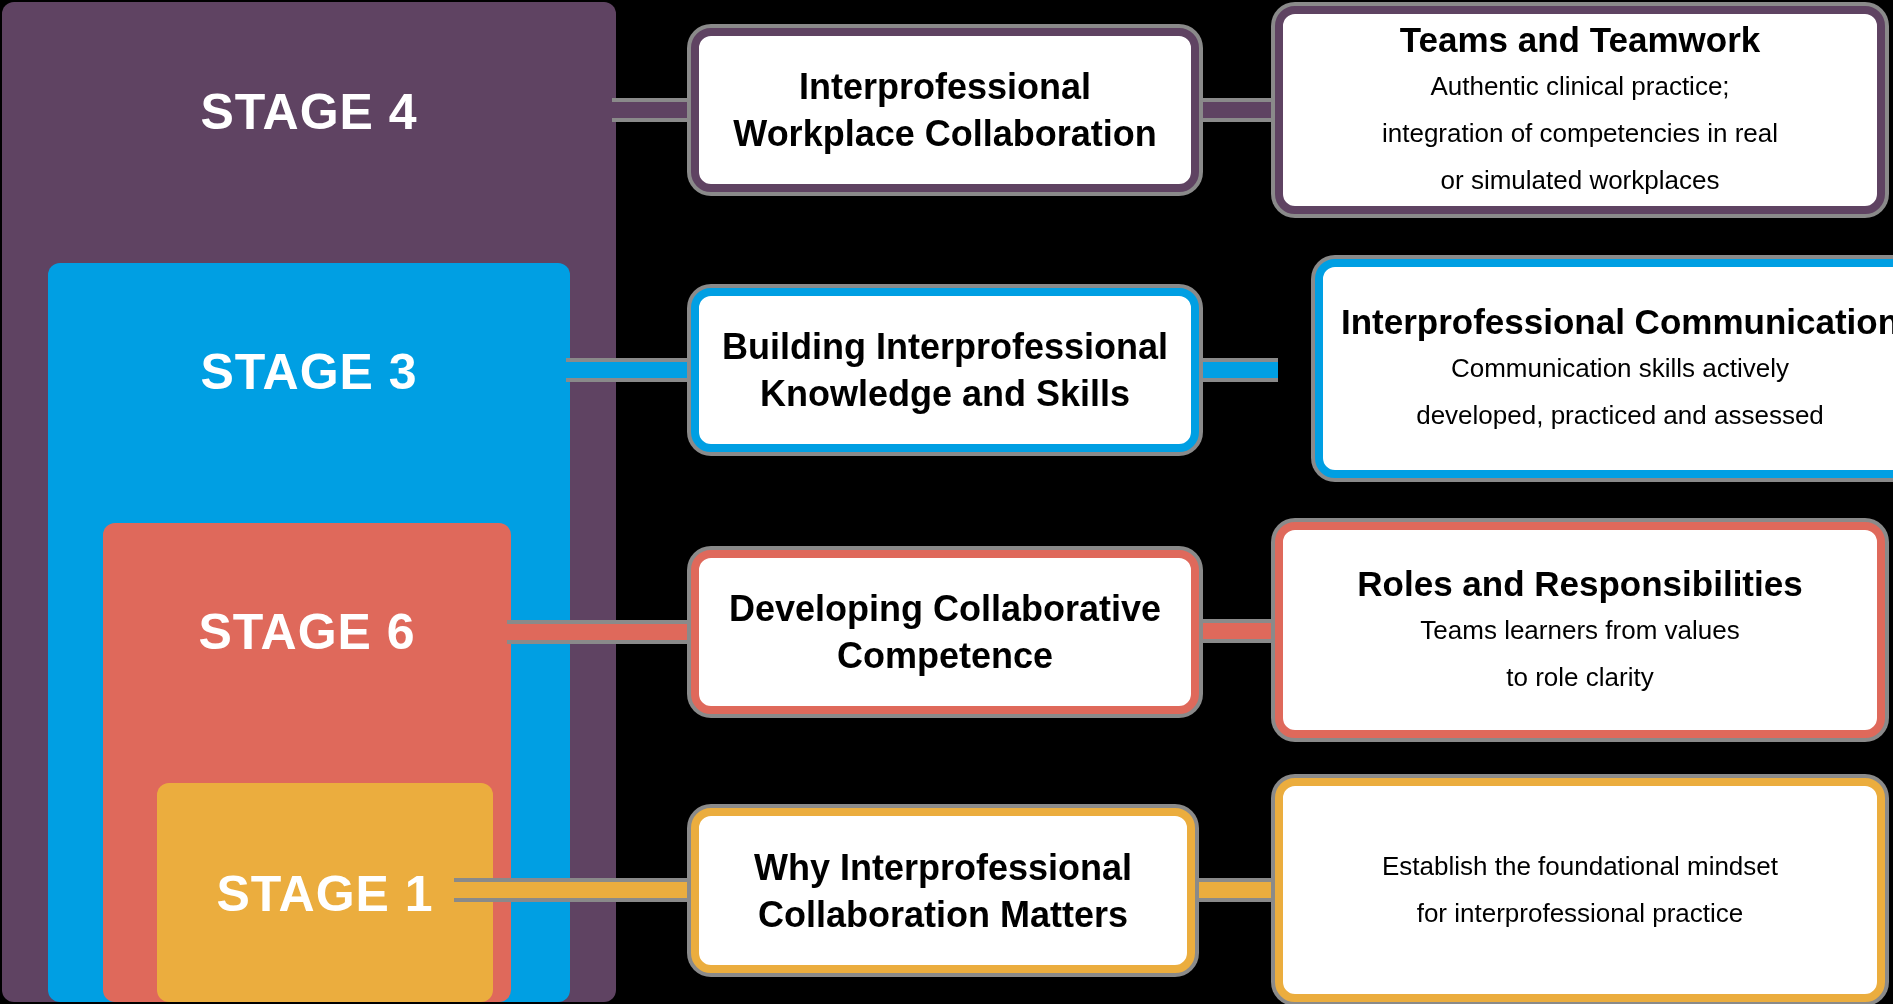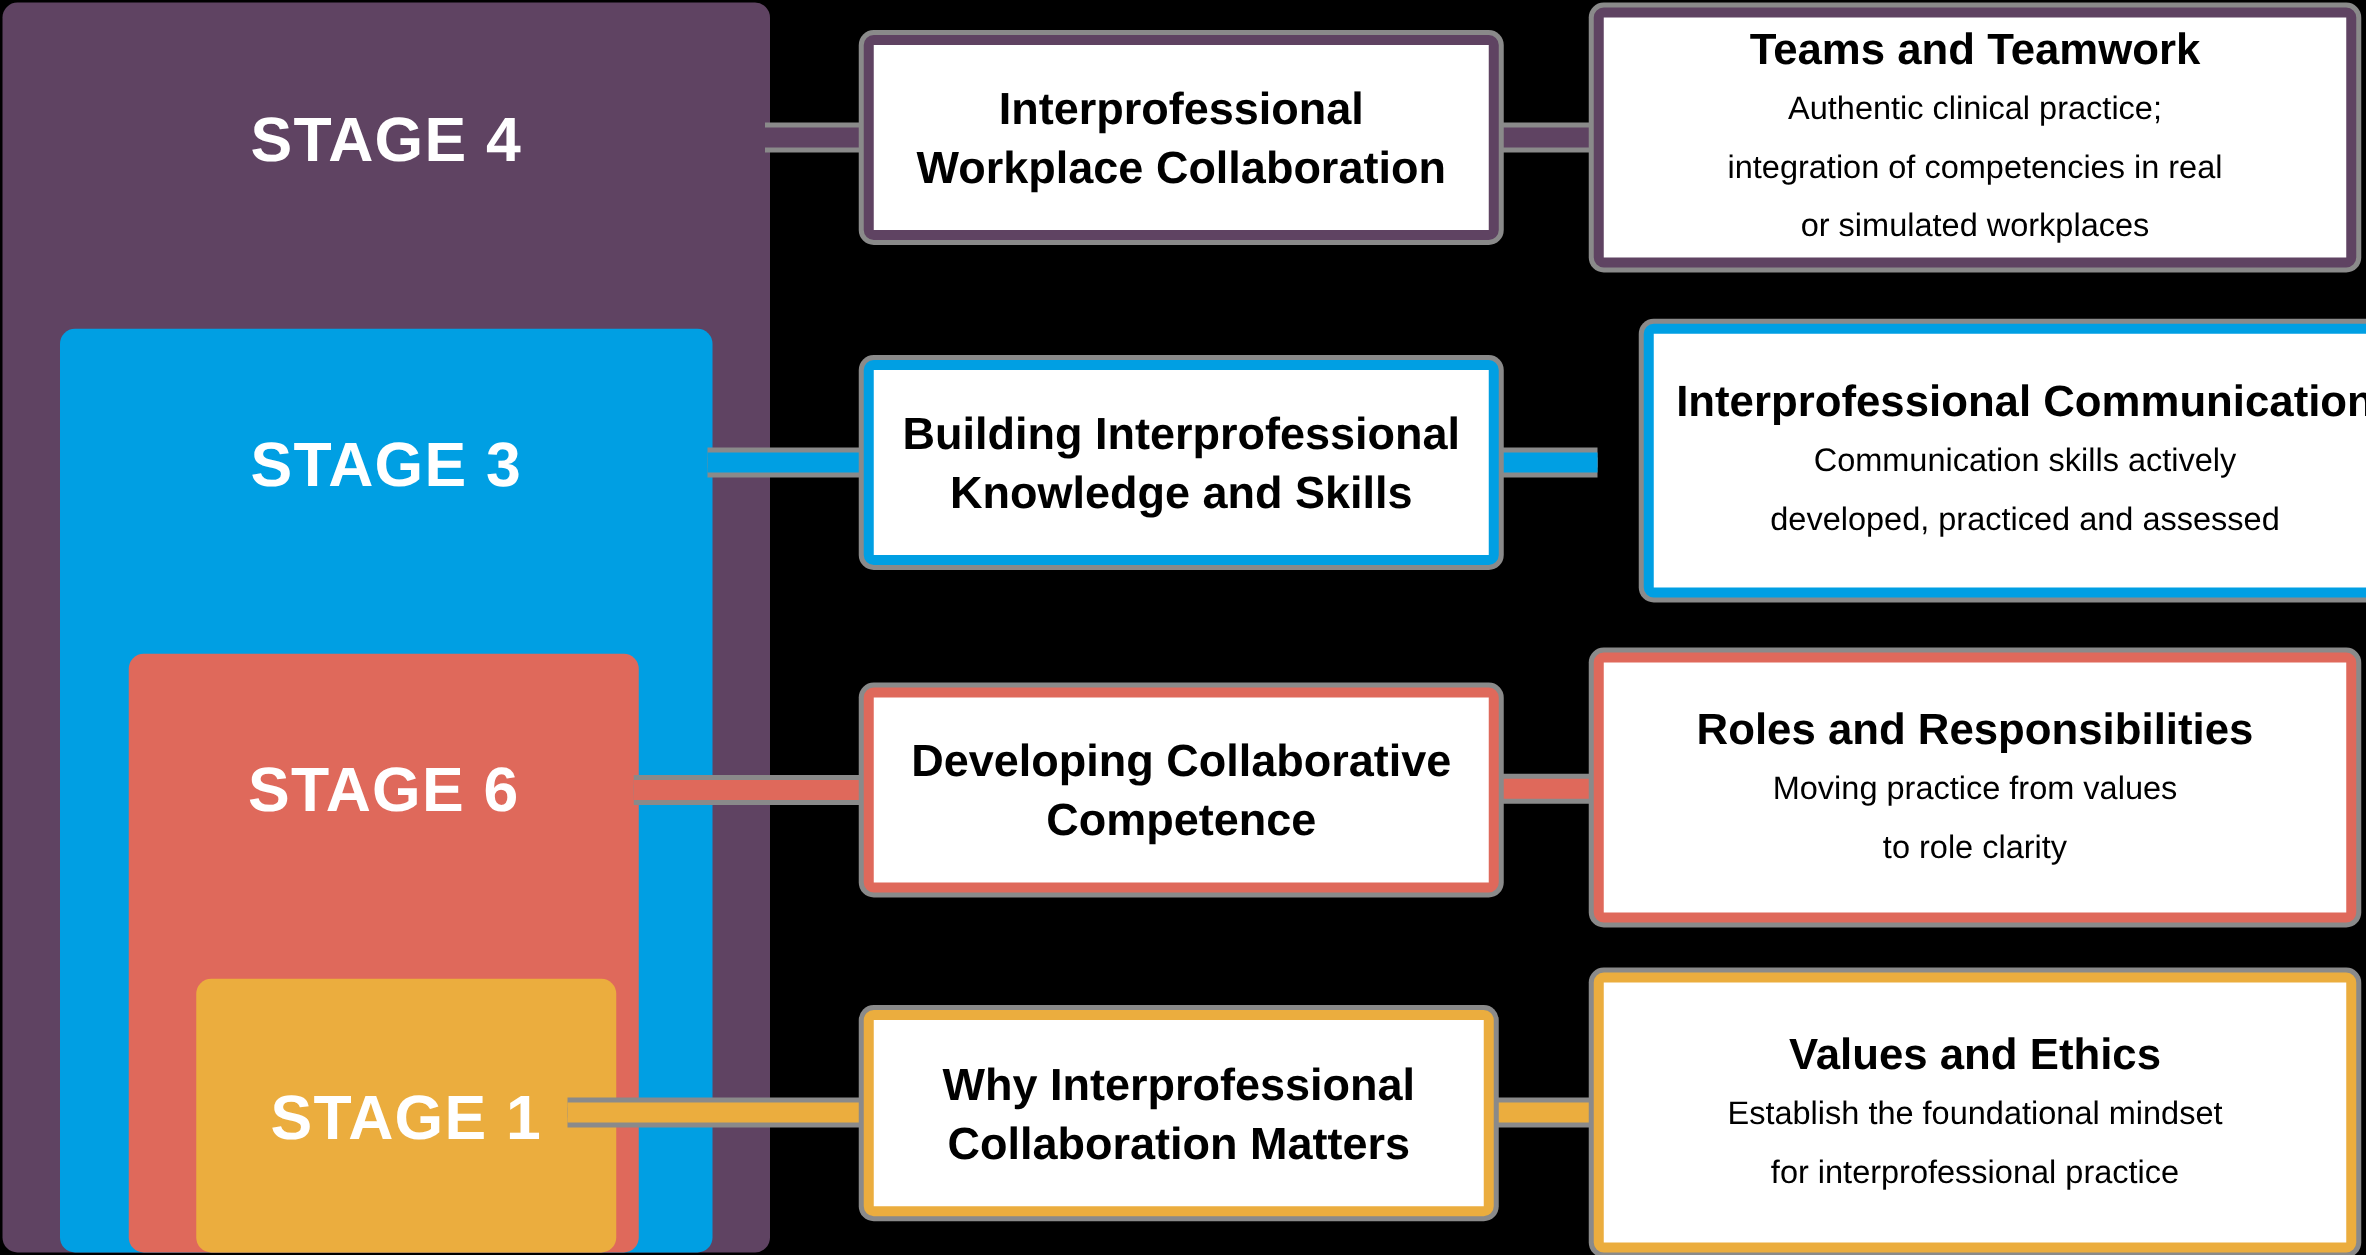--- a/index.html
+++ b/index.html
@@ -28,21 +28,21 @@
   .connector{
     position:absolute;
     height:16px;
     box-shadow:0 -4px 0 #8A8A8A, 0 4px 0 #8A8A8A;
   }
   .wbox{
     position:absolute;
     background:#fff;
     border-style:solid;
     border-width:8px;
-    border-radius:8px;
+    border-radius:20px;
     box-shadow:0 0 0 4px #8A8A8A;
     display:flex;
     flex-direction:column;
     align-items:center;
     justify-content:center;
     text-align:center;
     color:#000;
     padding:0 4px;
     box-sizing:border-box;
   }
@@ -124,23 +124,22 @@
   </div>
 
   <div class="wbox" style="left: 1275px; top: 259px; width: 610px; height: 219px; z-index: 6; border-color: rgb(0, 159, 227); margin-left: 40px;">
     <div class="right-title">Interprofessional Communication</div>
     <div class="right-desc">Communication skills actively
 developed, practiced and assessed</div>
   </div>
 
   <div class="wbox" style="left: 1275px; top: 522px; width: 610px; height: 216px; z-index: 6; border-color: rgb(223, 105, 91);">
     <div class="right-title">Roles and Responsibilities</div>
-    <div class="right-desc">Moving practice from values
+    <div class="right-desc">Teams learners from values
 to role clarity</div>
   </div>
 
   <div class="wbox" style="left: 1275px; top: 778px; width: 610px; height: 224px; z-index: 6; border-color: rgb(235, 173, 62);">
-    <div class="right-title">Values and Ethics</div>
     <div class="right-desc">Establish the foundational mindset
 for interprofessional practice</div>
   </div>
 
 </div>
 
 </body></html>

